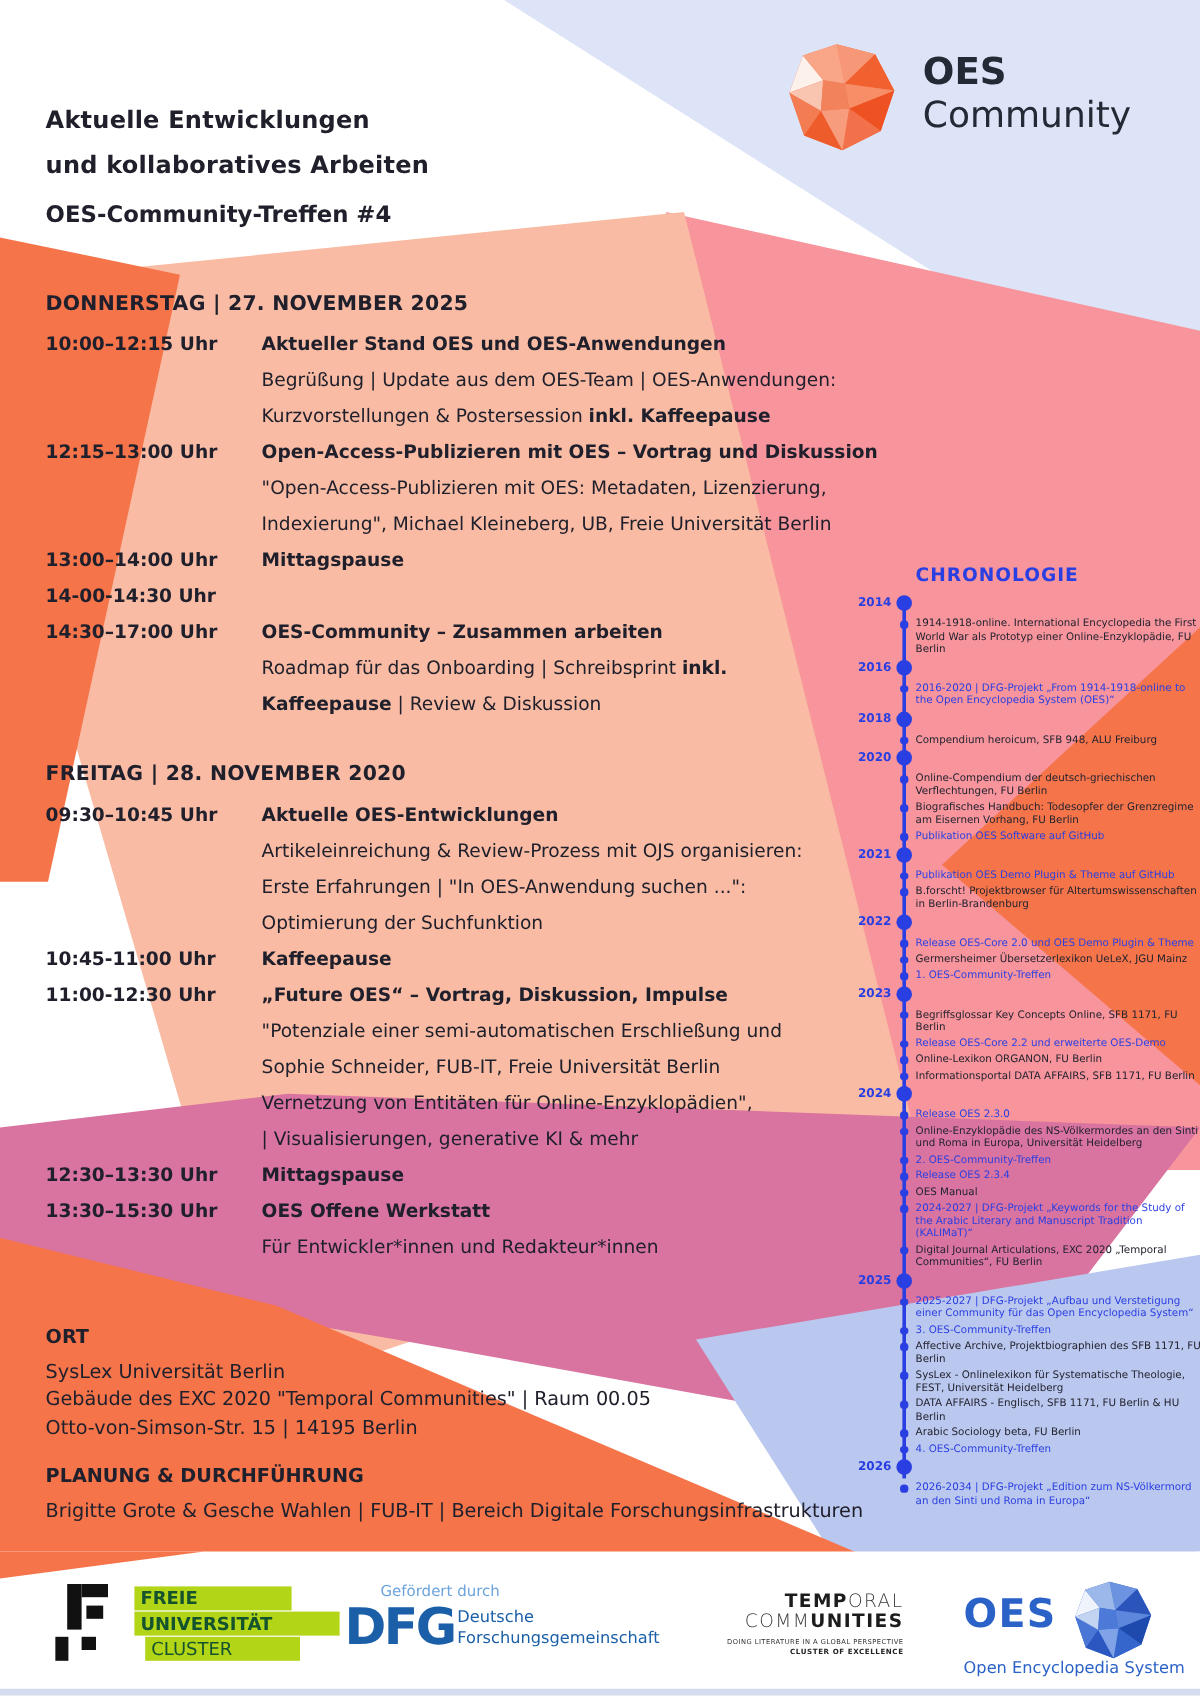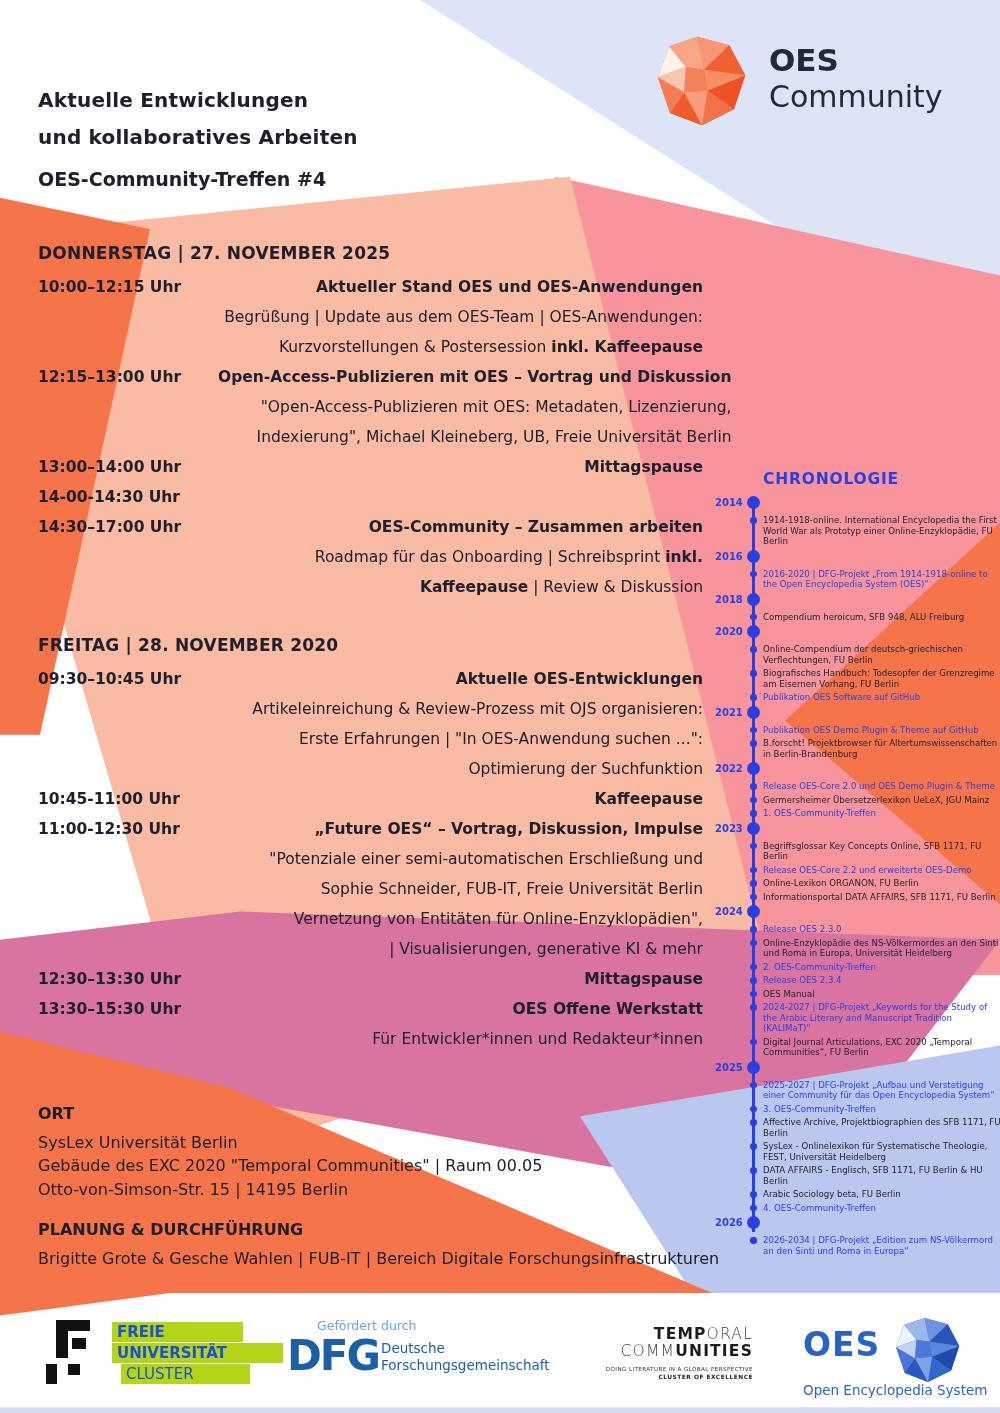--- a/index.html
+++ b/index.html
@@ -27,21 +27,21 @@
   .brand{position:absolute;left:655px;top:34px;display:flex;gap:20px;align-items:flex-start;}
   .brand svg{width:94px;height:94px;}
   .brand-oes{font-size:31px;font-weight:700;color:var(--logo-navy);line-height:36px;margin-top:8px;}
   .brand-community{font-size:30px;font-weight:400;color:var(--logo-navy);line-height:38px;}
 
   .schedule{position:absolute;left:38px;top:243px;width:665px;}
   .day{margin-bottom:33px;}
   .day-header{font-size:17px;font-weight:700;margin-bottom:9px;letter-spacing:.2px;}
   .sched-row{display:flex;}
   .sched-time{flex:0 0 180px;font-size:15.5px;font-weight:700;line-height:30px;white-space:nowrap;}
-  .sched-content{flex:1;text-align:right;}
+  .sched-content{flex:1;}
   .sched-line{font-size:15.5px;line-height:30px;white-space:nowrap;}
   .b{font-weight:700;}
 
   .chrono{position:absolute;left:715px;top:470px;width:284px;}
   .chrono-header{color:var(--accent-blue);font-size:15.5px;font-weight:700;letter-spacing:.8px;margin:0 0 8px 48px;}
   .chrono-body{position:relative;}
   .chrono-line{position:absolute;left:37px;top:8px;width:2.5px;height:728px;background:var(--accent-blue);}
   .cg-yearrow{position:relative;height:13px;margin:3px 0 6px 0;}
   .cg-year{position:absolute;left:0;top:0;width:26px;text-align:right;font-size:10px;font-weight:700;color:var(--accent-blue);line-height:13px;}
   .cg-bigdot{position:absolute;left:31.5px;top:0;width:13px;height:13px;border-radius:50%;background:var(--accent-blue);}
@@ -52,21 +52,21 @@
 
   .info{position:absolute;left:38px;font-size:16px;line-height:23.5px;}
   .info-ort{top:1102px;}
   .info-planung{top:1218px;}
   .info-heading{font-weight:700;margin-bottom:5px;}
   .info-line{white-space:nowrap;}
 
   .fu{position:absolute;left:46px;top:1320px;display:flex;gap:8px;align-items:flex-start;}
   .fu svg{width:58px;height:66px;}
   .fu-text{display:flex;flex-direction:column;align-items:flex-start;margin-top:2px;}
-  .fu-text span{background:var(--fu-green);color:#1d4ed8;font-size:15px;font-weight:700;line-height:20px;padding:0 6px 0 5px;margin-bottom:1px;display:inline-block;}
+  .fu-text span{background:var(--fu-green);color:#14532d;font-size:15px;font-weight:700;line-height:20px;padding:0 6px 0 5px;margin-bottom:1px;display:inline-block;}
   .fu-l1{min-width:120px;}
   .fu-l2{min-width:160px;}
   .fu-l3{min-width:118px;font-weight:400 !important;margin-left:9px;}
 
   .dfg{position:absolute;left:287px;top:1318px;}
   .dfg-gef{color:var(--dfg-light);font-size:12.5px;margin:0 0 6px 30px;}
   .dfg-row{display:flex;gap:2px;align-items:flex-start;}
   .dfg-logo{font-size:42px;font-weight:800;color:var(--dfg-blue);line-height:34px;letter-spacing:-2px;}
   .dfg-name{color:var(--dfg-blue);font-size:13.5px;line-height:17px;margin-top:1px;}
 

